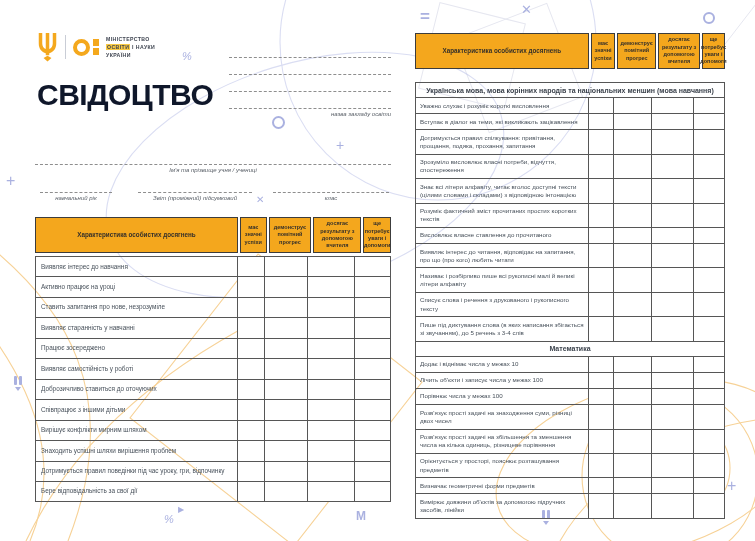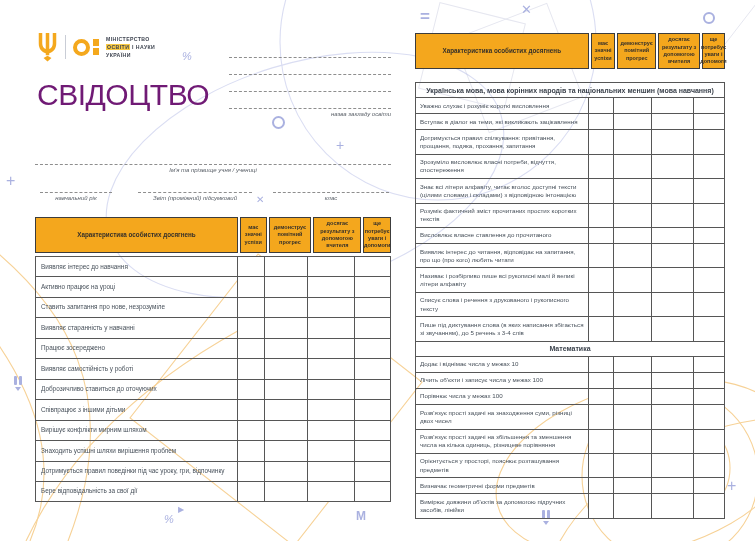--- a/index.html
+++ b/index.html
@@ -23,21 +23,21 @@
   .logo-row{position:absolute;left:2px;top:2px;display:flex;align-items:center;gap:7px;height:34px;}
   .logo-sep{width:1px;height:24px;background:#c9cdd6;}
   .ring-logo{display:flex;align-items:center;gap:3px;}
   .ring-logo .ring{width:17px;height:17px;border:4.5px solid #f4a81d;border-radius:50%;box-sizing:border-box;}
   .ring-logo .sq{display:flex;flex-direction:column;gap:2.5px;}
   .ring-logo .sq i{display:block;width:6px;height:6.5px;background:#f4a81d;}
   .ministry{font-size:5.2px;font-weight:700;letter-spacing:.4px;color:#3e4450;line-height:1.55;text-transform:uppercase;}
   .ministry .hl{background:#f8c944;padding:0 1px;}
 
   
-  .cert-title{position:absolute;left:2px;top:52px;font-size:30px;font-weight:400;letter-spacing:-.5px;color:#701a75;line-height:1.02;}
+  .cert-title{position:absolute;left:2px;top:52px;font-size:30px;font-weight:700;letter-spacing:-.5px;color:#0f172a;line-height:1.02;}
 
   
   .dashline{border-bottom:1.4px dashed #8e8e8e;}
   .inst-block{position:absolute;right:0;top:13px;width:162px;}
   .inst-block .dashline{height:16px;}
   .fieldlabel{font-size:6px;font-style:italic;color:#5a6068;margin-top:2px;}
   .inst-label{text-align:right;}
   .student-block{position:absolute;left:0;top:128px;width:356px;}
   .student-block .dashline{height:8px;}
   .student-block .fieldlabel{text-align:center;}

